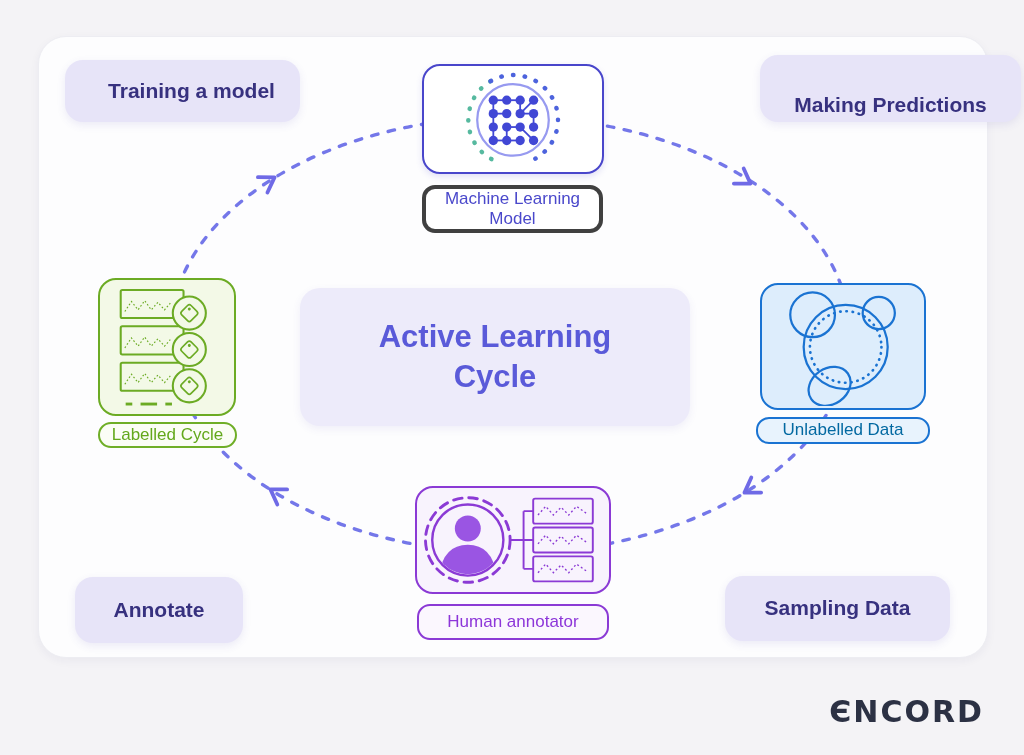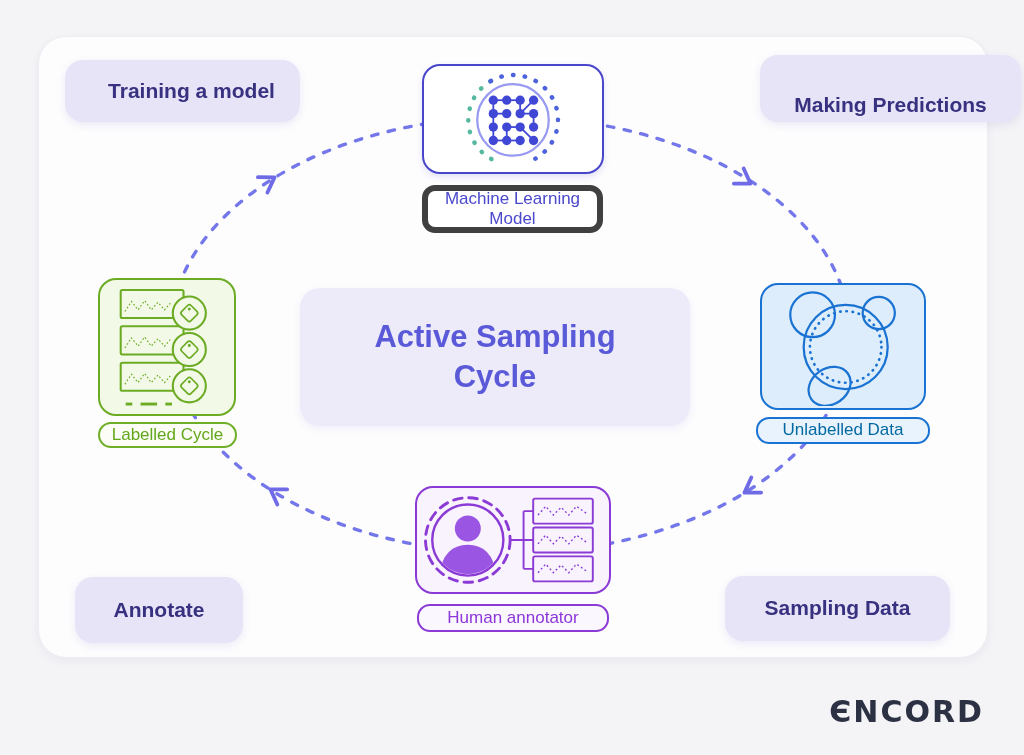--- a/index.html
+++ b/index.html
@@ -46,27 +46,27 @@
     background:#fff; border-radius:18px;
   }
   .node-label {
     position:absolute; display:flex; align-items:center; justify-content:center;
     font-size:17px; font-weight:500; text-align:center; line-height:1.2;
     border-radius:13px; background:#fff; padding:2px 6px;
   }
 
   .ml-box    { left:422px; top:64px;  width:182px; height:110px; border:2.5px solid #4946cb;
                box-shadow:0 3px 6px rgba(73,70,203,0.15); }
-  .ml-label  { left:422px; top:185px; width:181px; height:48px;  border:6px solid #404040; color:#4a48cb; }
+  .ml-label  { left:422px; top:185px; width:181px; height:48px;  border:4px solid #404040; color:#4a48cb; }
 
   .unlab-box   { left:760px; top:283px; width:166px; height:127px; border:2.5px solid #1a73d2; background:#ddedfc; }
   .unlab-label { left:756px; top:417px; width:174px; height:27px;  border:2px solid #1a73d2; color:#0369a1; background:#e8f3fd; }
 
   .human-box   { left:415px; top:486px; width:196px; height:108px; border:2.5px solid #8b3ad5; background:#f8f3fd; }
-  .human-label { left:417px; top:604px; width:192px; height:28px;  border:2px solid #8b3ad5; color:#8d36d9; background:#fbf7fe; }
+  .human-label { left:417px; top:604px; width:192px; height:36px;  border:2px solid #8b3ad5; color:#8d36d9; background:#fbf7fe; }
 
   .lab-box   { left:98px; top:278px; width:138px; height:138px; border:2.5px solid #6cab24; background:#f3f9e7; }
   .lab-label { left:98px; top:422px; width:139px; height:26px;  border:2px solid #6fae27; color:#63a81c; background:#fbfdf6; }
 
   .logo {
     position:absolute; right:40px; top:694px; width:200px; text-align:right;
     font-family:"DejaVu Sans", sans-serif;
     font-size:30px; font-weight:700; letter-spacing:2px; color:#2c3144;
   }
 </style>
@@ -94,21 +94,21 @@
     <span>Making Predictions</span>
   </div>
   <div class="pill pill-sampling">
     <span>Sampling Data</span>
   </div>
   <div class="pill pill-annotate">
     <span>Annotate</span>
   </div>
 
   <div class="center-box">
-    <span>Active Sampling Cycle</span>
+    <span>Active Learning Cycle</span>
   </div>
 
   <div class="node-box ml-box">
     <svg width="112" height="102" viewBox="0 0 120 114">
       <path d="M 35,14.7 A 50 50 0 0 0 38.9,103.3" fill="none" stroke="#56b99f" stroke-width="5" stroke-dasharray="0.5 12.6" stroke-linecap="round"></path>
       <path d="M 35,14.7 A 50 50 0 1 1 85,101.3" fill="none" stroke="#4d63dd" stroke-width="5" stroke-dasharray="0.5 12.6" stroke-linecap="round"></path>
       <circle cx="60" cy="58" r="40" fill="none" stroke="#979af0" stroke-width="2.5"></circle>
       <g stroke="#4147d5" stroke-width="2">
         <line x1="38" y1="36" x2="68" y2="36"></line>
         <line x1="83" y1="36" x2="68" y2="51"></line>

